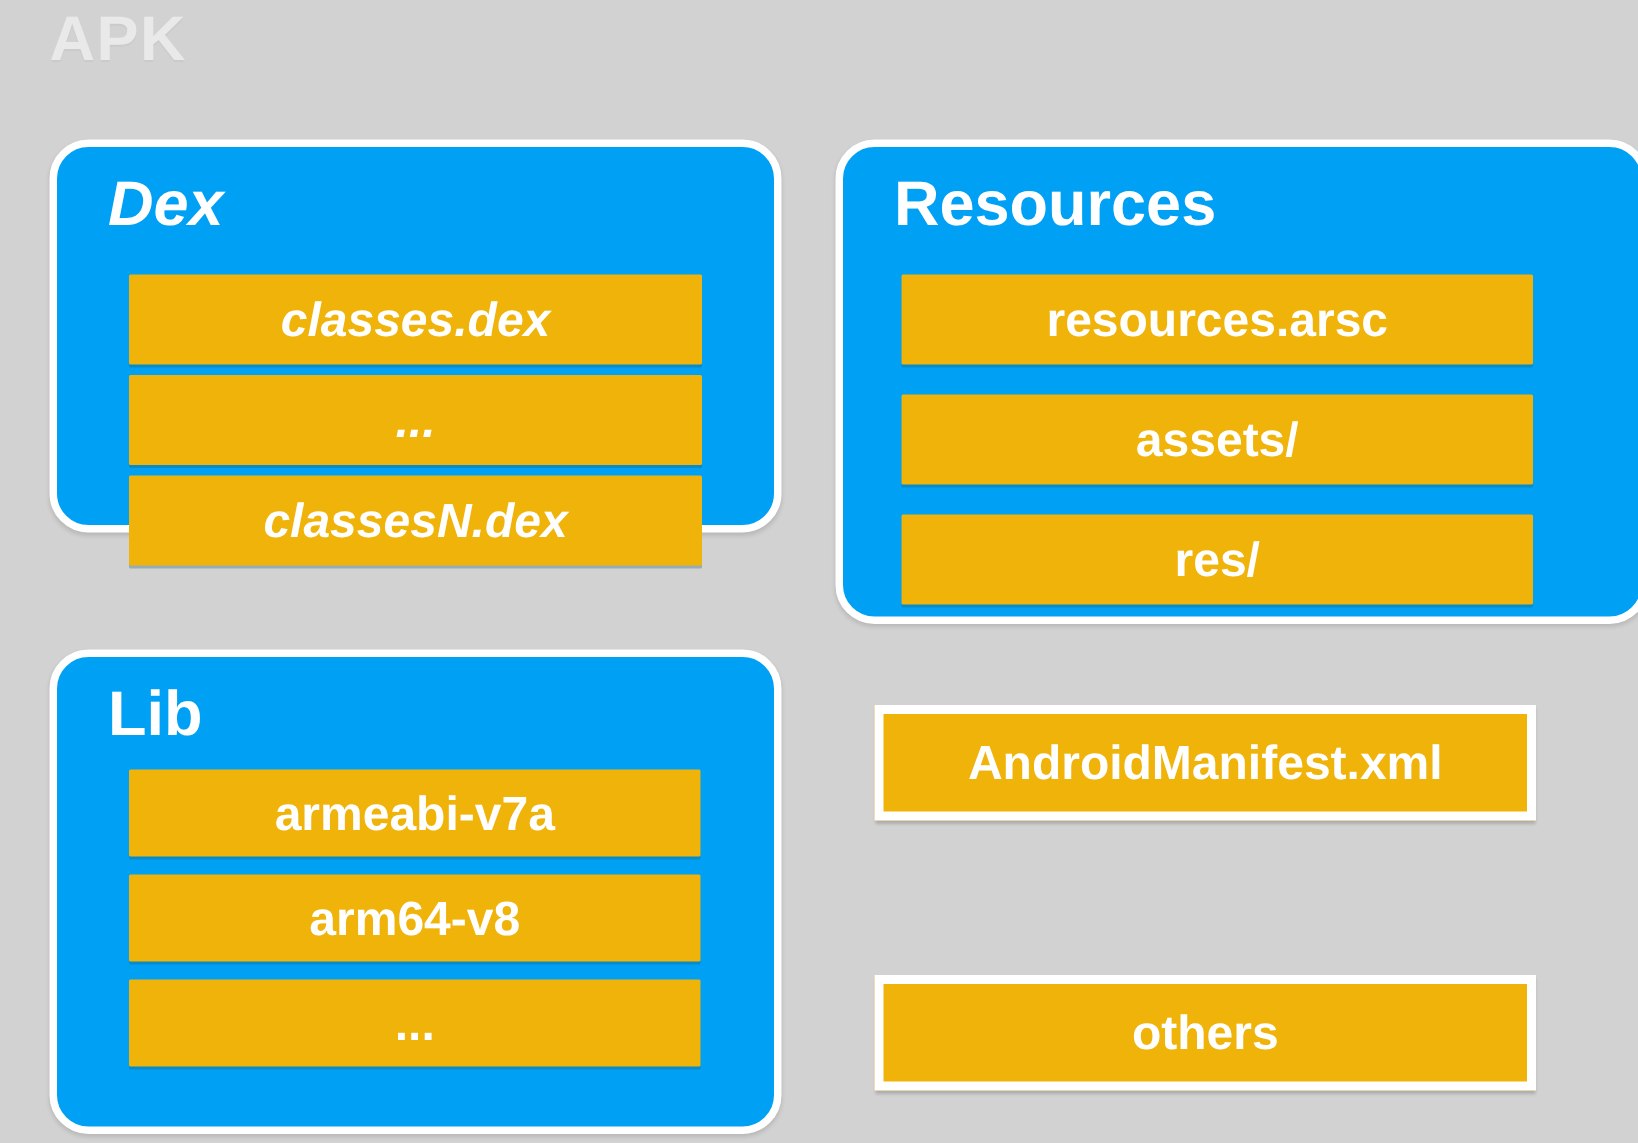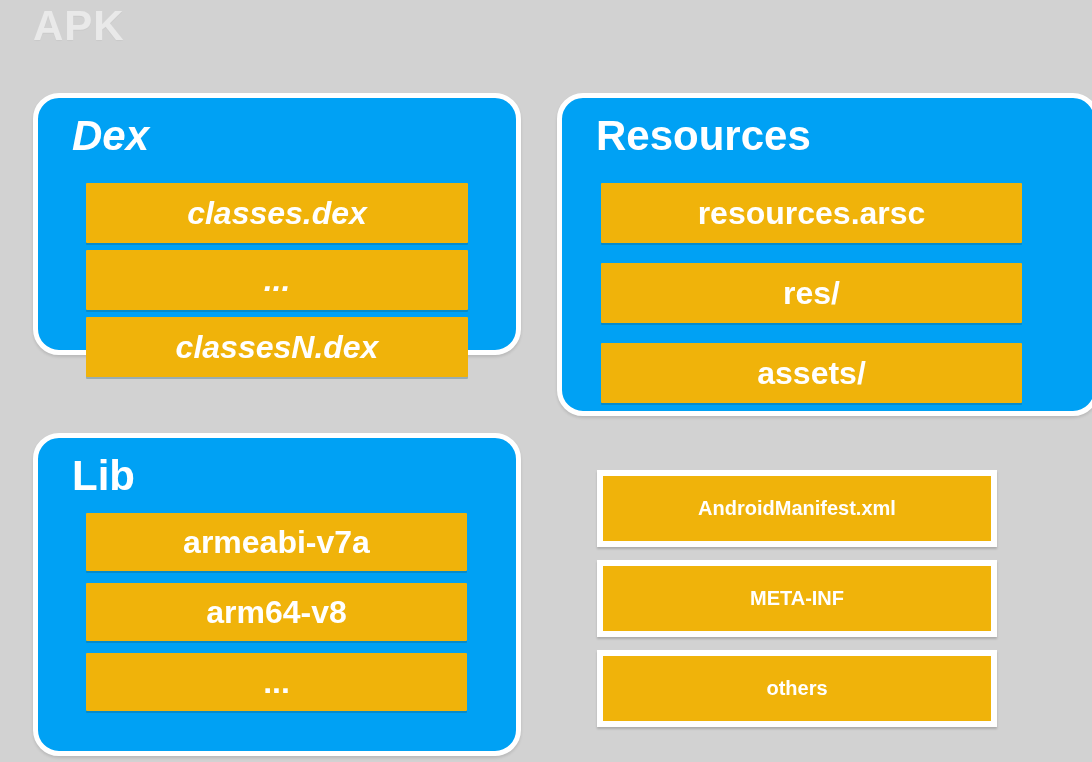--- a/index.html
+++ b/index.html
@@ -70,33 +70,32 @@
     font-size: 32px;
     font-weight: 700;
     box-shadow: 0 2px 0 rgba(20, 90, 110, 0.30);
     text-align: right;
   }
   #panel-lib .bar { height: 58px; }
 
   .sbox {
     position: absolute;
     left: 583px;
-    width: 400px;
+    width: 441px;
     height: 77px;
     box-sizing: border-box;
     background: var(--bar-yellow, #f0b30a);
     border: 6px solid var(--border-white, #ffffff);
     display: flex;
     align-items: center;
     justify-content: center;
     color: var(--label-white, #ffffff);
-    font-size: 20px;
+    font-size: 32px;
     font-weight: 700;
     box-shadow: 0 2px 2px rgba(0,0,0,0.18);
-    margin-left: 14px;
   }
   #sbox-manifest { top: 470px; }
   #sbox-metainf  { top: 560px; }
   #sbox-others   { top: 650px; }
 </style>
 </head>
 <body>
 
 <div class="stage">
 
@@ -108,33 +107,32 @@
       <div class="bar">classes.dex</div>
       <div class="bar">...</div>
       <div class="bar">classesN.dex</div>
     </div>
   </section>
 
   <section class="panel" id="panel-resources">
     <h2 class="panel-title">Resources</h2>
     <div class="bars">
       <div class="bar">resources.arsc</div>
+      <div class="bar">assets/</div>
       <div class="bar">res/</div>
-      <div class="bar">assets/</div>
     </div>
   </section>
 
   <section class="panel" id="panel-lib">
     <h2 class="panel-title">Lib</h2>
     <div class="bars">
       <div class="bar">armeabi-v7a</div>
       <div class="bar">arm64-v8</div>
       <div class="bar">...</div>
     </div>
   </section>
 
   <div class="sbox" id="sbox-manifest">AndroidManifest.xml</div>
 
-  <div class="sbox" id="sbox-metainf">META-INF</div>
 
   <div class="sbox" id="sbox-others">others</div>
 
 </div>
 
 </body></html>

